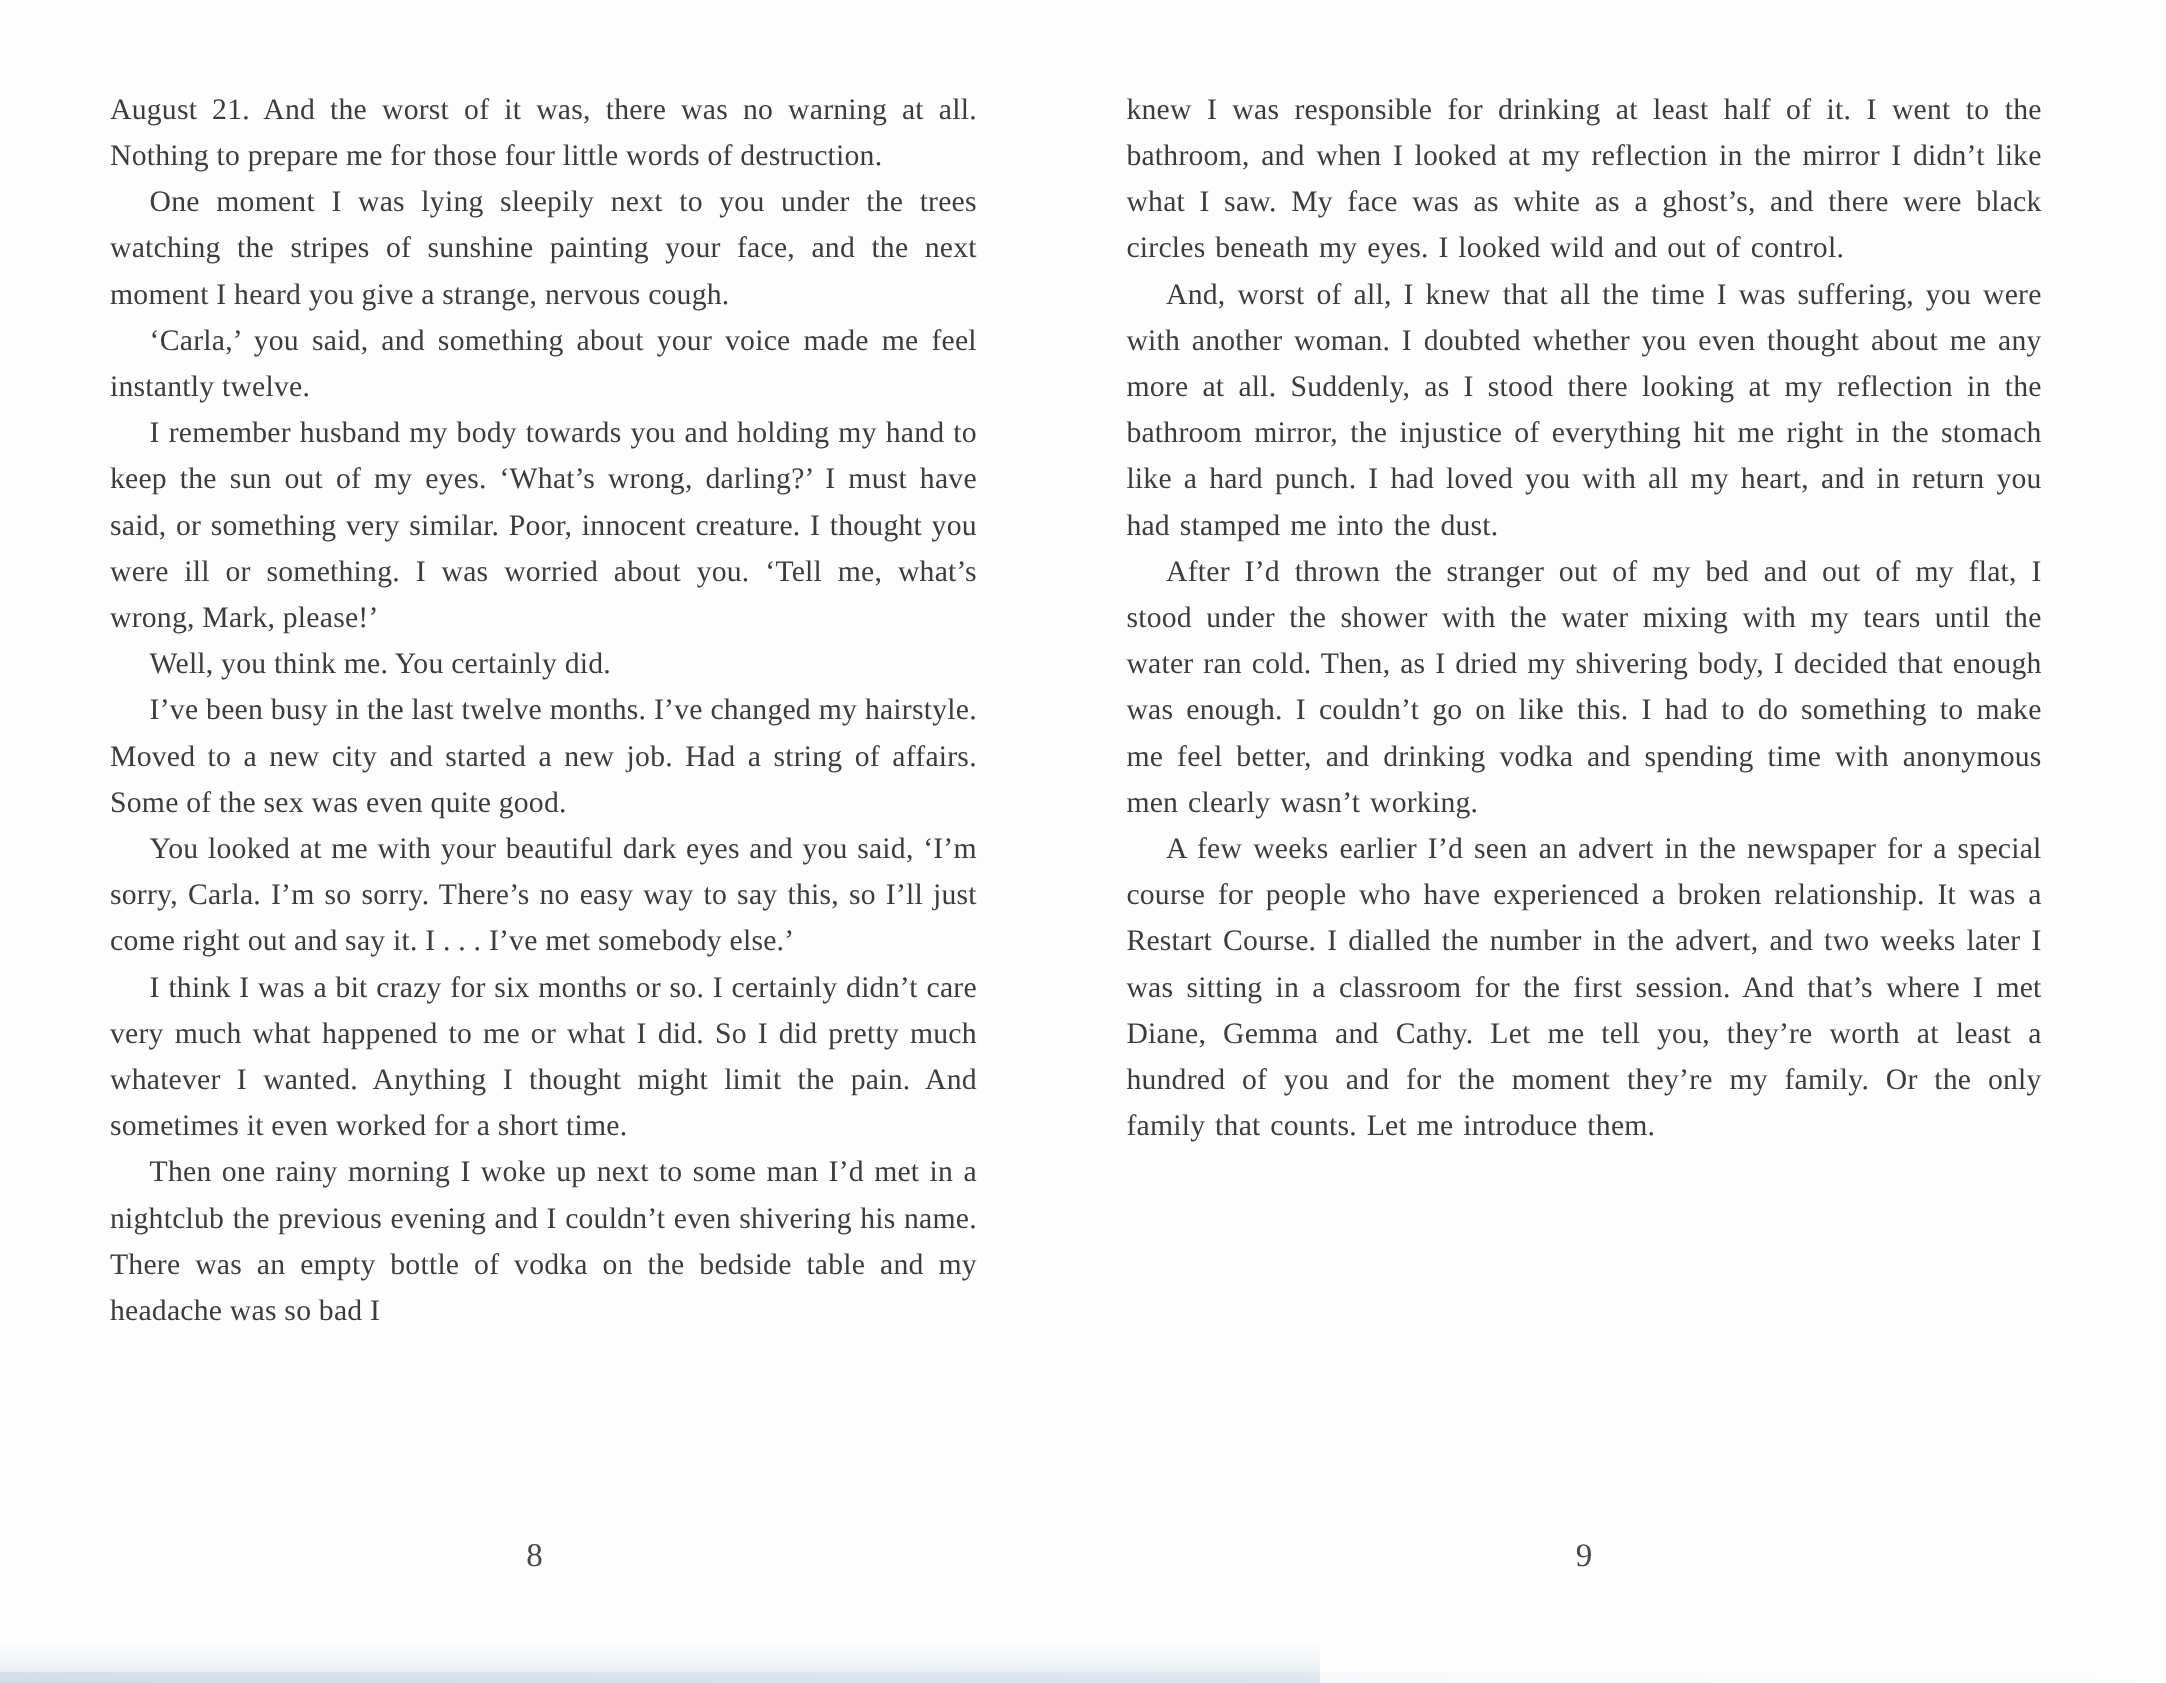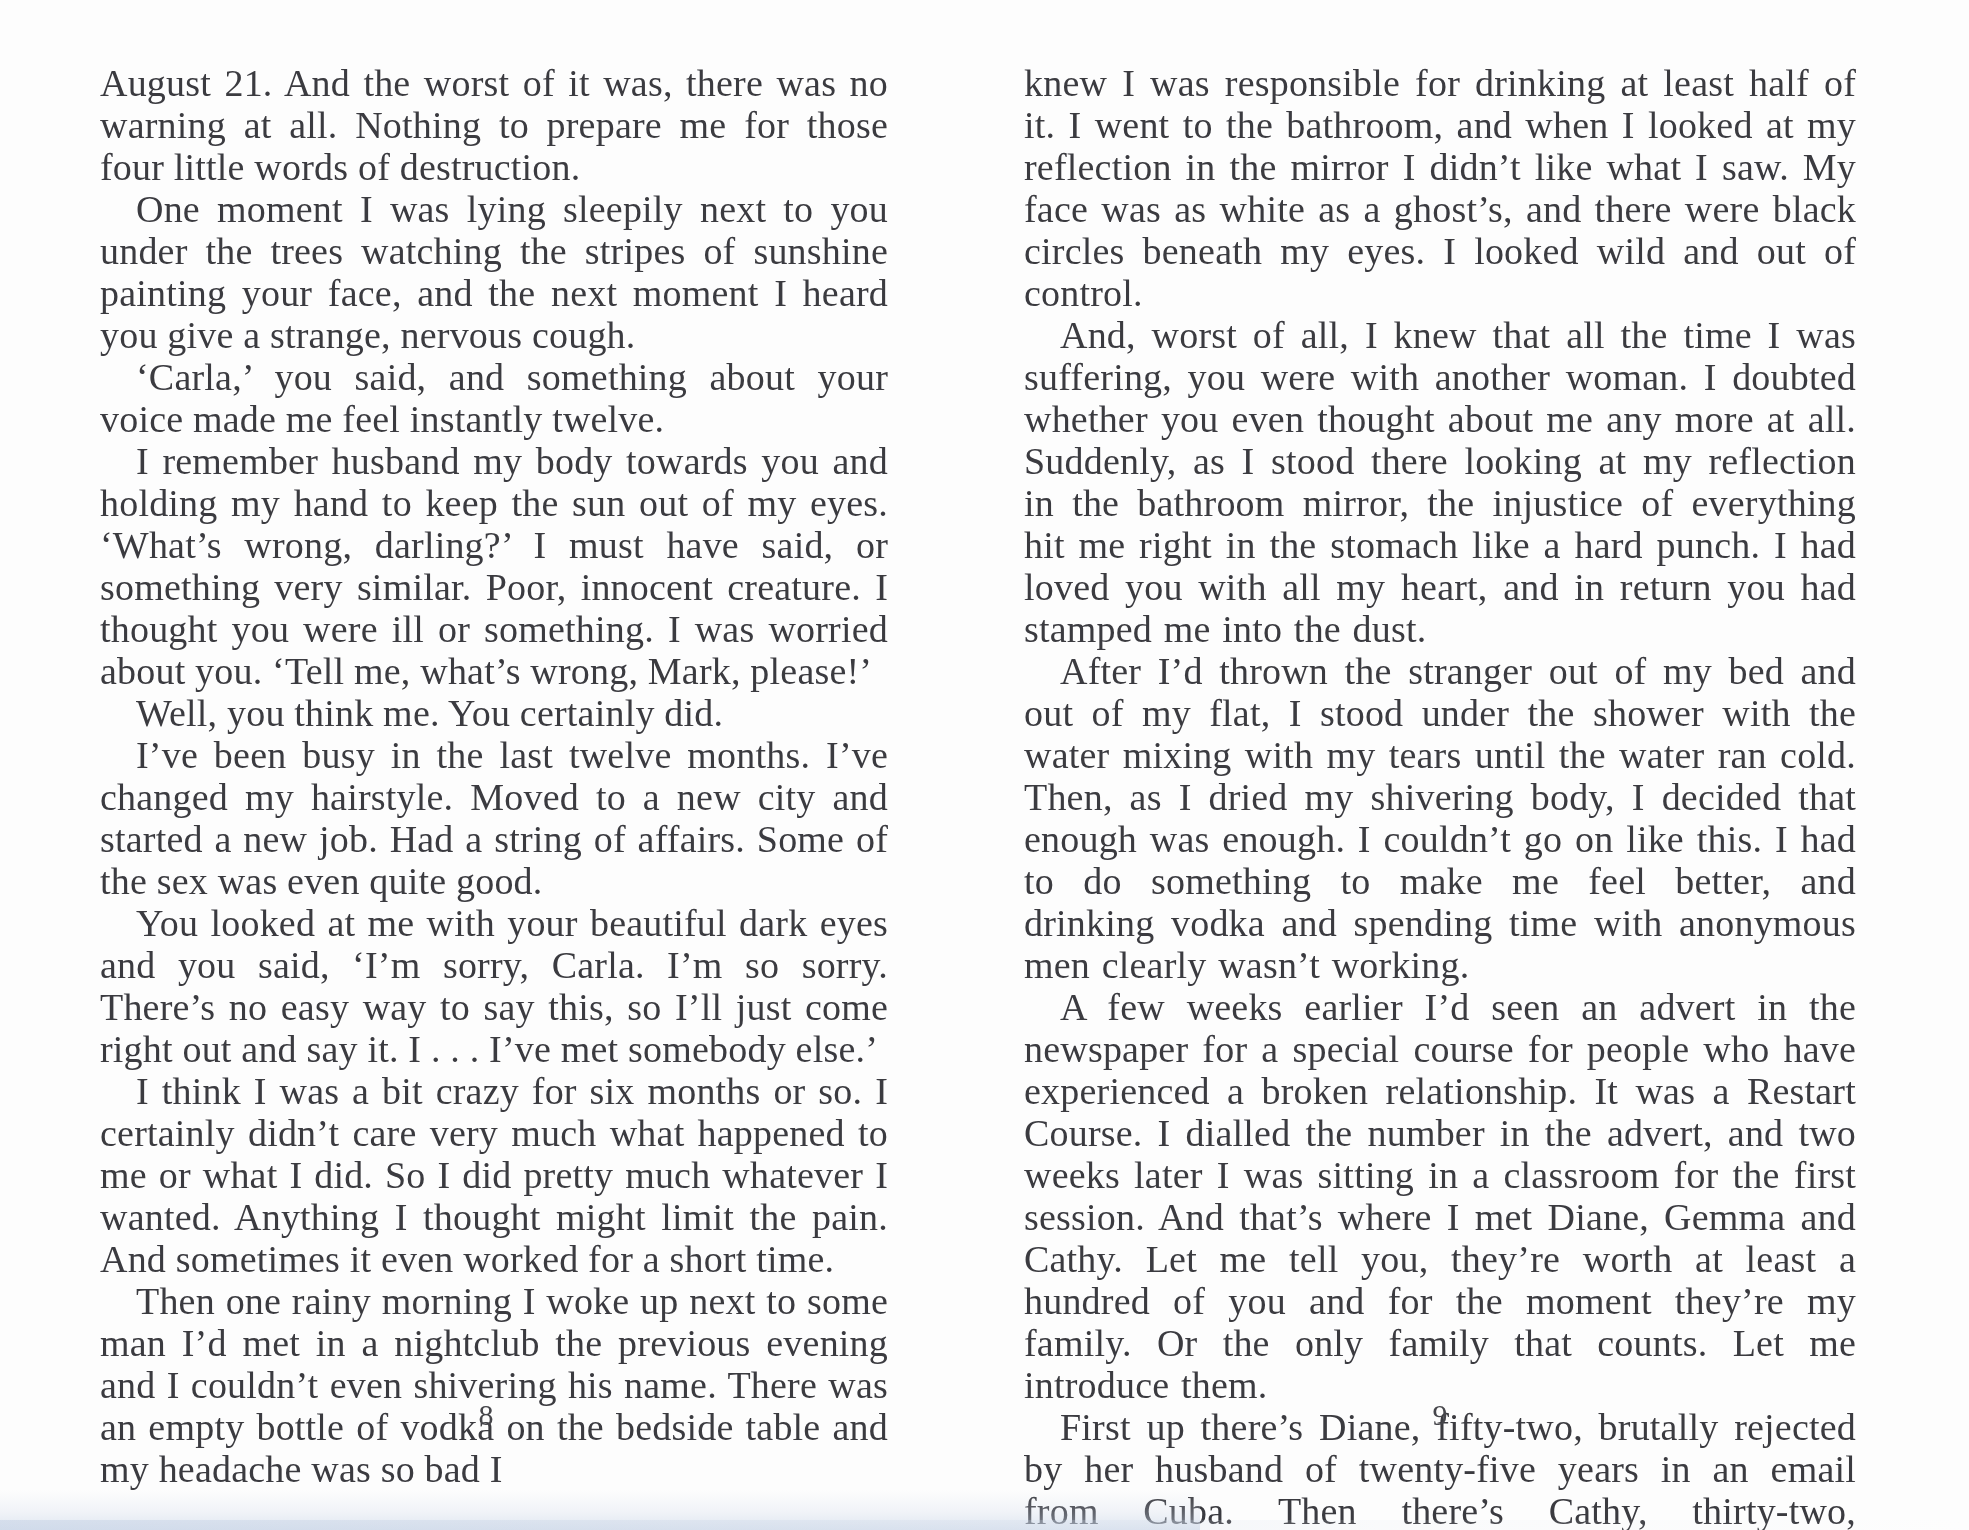--- a/index.html
+++ b/index.html
@@ -20,23 +20,23 @@
   }
   .page {
     position: absolute;
     top: 0;
     height: 100%;
   }
   .page-left  { left: 0;      width: 984px; }
   .page-right { left: 984px;  width: 985px; }
   .text-column {
     position: absolute;
-    top: 62px;
+    top: 78px;
     text-align: justify;
-    font-size: 38px;
+    font-size: 27px;
     line-height: 42px;
     color: #3b3b40;
     letter-spacing: 0.2px;
   }
   .col-left  { left: 100px;  width: 788px; }
   .col-right { left: 40px;   width: 832px; word-spacing: 2px; }
   .para {
     margin: 0;
     text-indent: 0;
   }
@@ -91,21 +91,20 @@
       </div>
     <div class="page-number-inner-left page-number">8</div>
   </div>
 
   <div class="page page-right">
     <div class="text-column col-right">
         <p class="para">knew I was responsible for drinking at least half of it. I went to the bathroom, and when I looked at my reflection in the mirror I didn’t like what I saw. My face was as white as a ghost’s, and there were black circles beneath my eyes. I looked wild and out of control.</p>
         <p class="para indent">And, worst of all, I knew that all the time I was suffering, you were with another woman. I doubted whether you even thought about me any more at all. Suddenly, as I stood there looking at my reflection in the bathroom mirror, the injustice of everything hit me right in the stomach like a hard punch. I had loved you with all my heart, and in return you had stamped me into the dust.</p>
         <p class="para indent">After I’d thrown the stranger out of my bed and out of my flat, I stood under the shower with the water mixing with my tears until the water ran cold. Then, as I dried my shivering body, I decided that enough was enough. I couldn’t go on like this. I had to do something to make me feel better, and drinking vodka and spending time with anonymous men clearly wasn’t working.</p>
         <p class="para indent">A few weeks earlier I’d seen an advert in the newspaper for a special course for people who have experienced a broken relationship. It was a Restart Course. I dialled the number in the advert, and two weeks later I was sitting in a classroom for the first session. And that’s where I met Diane, Gemma and Cathy. Let me tell you, they’re worth at least a hundred of you and for the moment they’re my family. Or the only family that counts. Let me introduce them.</p>
-        <p class="para indent">First up there’s Diane, fifty-two, brutally rejected by her husband of twenty-five years in an email from Cuba. Then there’s Cathy, thirty-two, abandoned by her husband after</p>
       </div>
     <div class="page-number-inner-right page-number">9</div>
   </div>
 
   <div class="scan-artifact-edge"></div>
   <div class="scan-artifact-bottom"></div>
 
 </div>
 
 </body></html>

